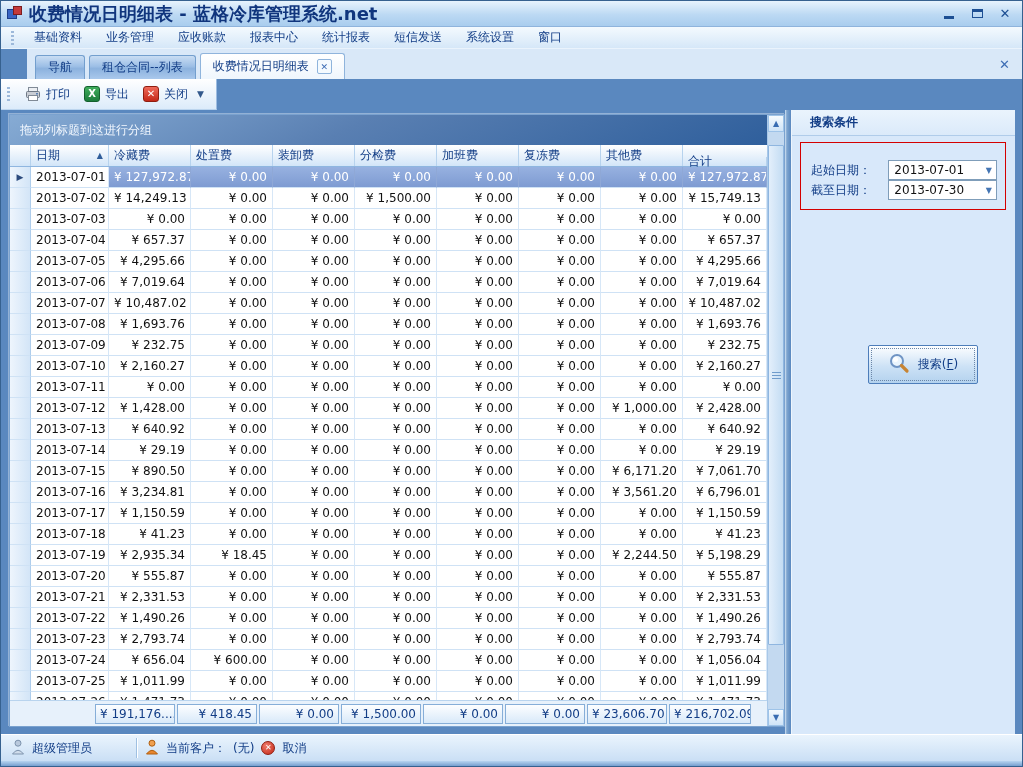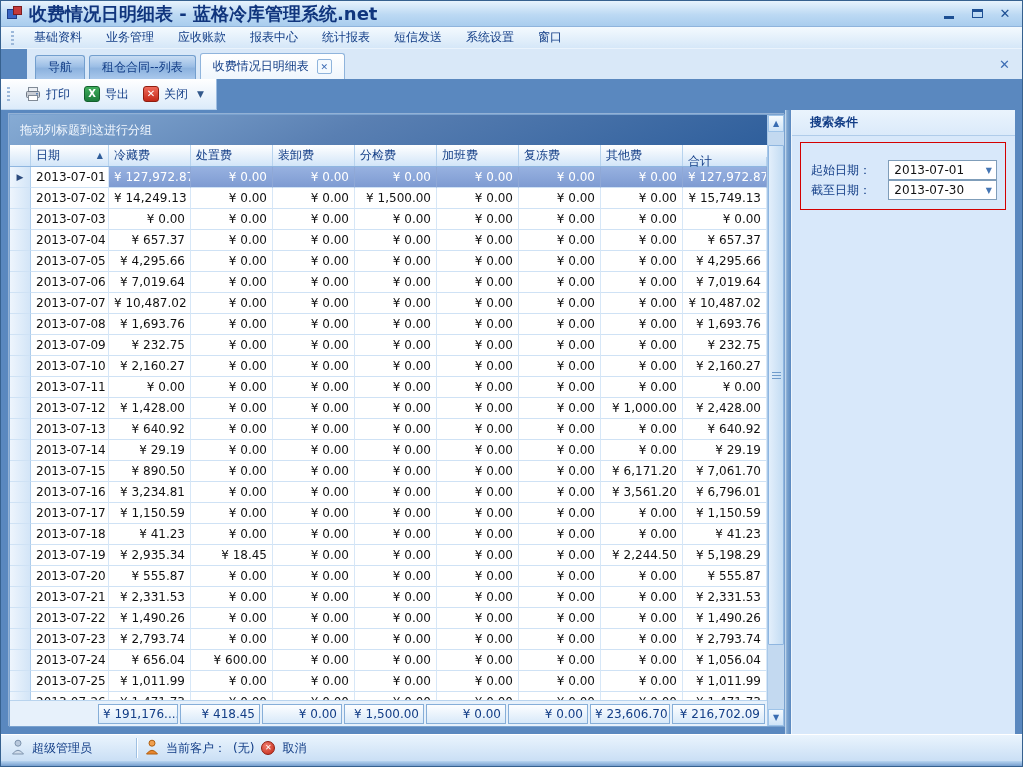--- a/index.html
+++ b/index.html
@@ -80,21 +80,21 @@
   .gcell.last { flex:1; text-align:right; }
   .grow.sel .gcell.money, .grow.sel .gcell.last { background:linear-gradient(#97b1e0,#7e9bd2); color:#fff; border-right-color:#8fa8d6; }
   .grow.sel .gcell.date { background:#fff; }
   .arrow-cur { color:#2b4a7d; font-size:9px; }
 
   .grid-footer { height:26px; background:#e7f1fb; border-top:1px solid #b9d4ee; display:flex; align-items:center; }
   .fspacer { width:99px; }
   .fbox { width:80px; margin-right:2px; height:20px; line-height:18px; text-align:right; padding:0 4px;
           border:1px solid #86aed8; background:linear-gradient(#fdfeff,#d8e9f9); color:#123d86;
           white-space:nowrap; overflow:hidden; }
-  .fbox.last { width:93px; flex:none; margin-right:2px; }
+  .fbox.last { width:82px; flex:none; margin-right:16px; }
 
   
   .vscroll { position:absolute; top:0; right:0; bottom:0; width:17px; background:#c3d9f0; border-left:1px solid #a9c8e8; }
   .sb-btn { position:absolute; left:0; width:16px; height:17px; background:linear-gradient(#f5fafe,#cfe4f7);
             border:1px solid #9ec3e8; color:#3a6db2; font-size:8px; text-align:center; line-height:15px; }
   .sb-up { top:0; } .sb-down { bottom:0; }
   .sb-thumb { position:absolute; left:0; width:16px; top:30px; height:500px;
               background:linear-gradient(90deg,#e3effb,#c3dcf3); border:1px solid #8fb6e0; border-radius:1px; }
   .sb-grip { position:absolute; left:3px; top:226px; width:9px; height:9px;
              background:repeating-linear-gradient(#6f9ccc 0 1px, transparent 1px 3px); }
@@ -580,20 +580,33 @@
         </div>
       </div>
       <div class="form-row fr2">
         <span class="form-label">截至日期：</span>
         <div class="combo">
           <span>2013-07-30</span>
           <span class="dd">▼</span>
         </div>
       </div>
     </div>
+    <div class="search-btn">
+      <span class="focus"></span>
+      <span>
+        <svg width="22" height="22" viewBox="0 0 22 22">
+            <circle cx="9" cy="9" r="6" fill="#e9f4fd" stroke="#6f94c4" stroke-width="2"></circle>
+            <circle cx="7.5" cy="7.5" r="2.5" fill="#ffffff" opacity="0.9"></circle>
+            <line x1="13.5" y1="13.5" x2="19" y2="19" stroke="#c78433" stroke-width="3.2" stroke-linecap="round"></line>
+          </svg>
+      </span>
+      <span>
+        <span>搜索(</span><span style="text-decoration:underline">F</span><span>)</span>
+      </span>
+    </div>
   </div>
 </div>
 
 <div class="statusbar">
   <div class="sb-sec1">
     <span>
       <svg width="14" height="16" viewBox="0 0 14 16">
           <circle cx="7" cy="4.2" r="3" fill="#b9c9dd" stroke="#7d93ad"></circle>
           <path d="M1.5 15 Q7 7.5 12.5 15 Z" fill="#cfdceb" stroke="#7d93ad"></path>
         </svg>

